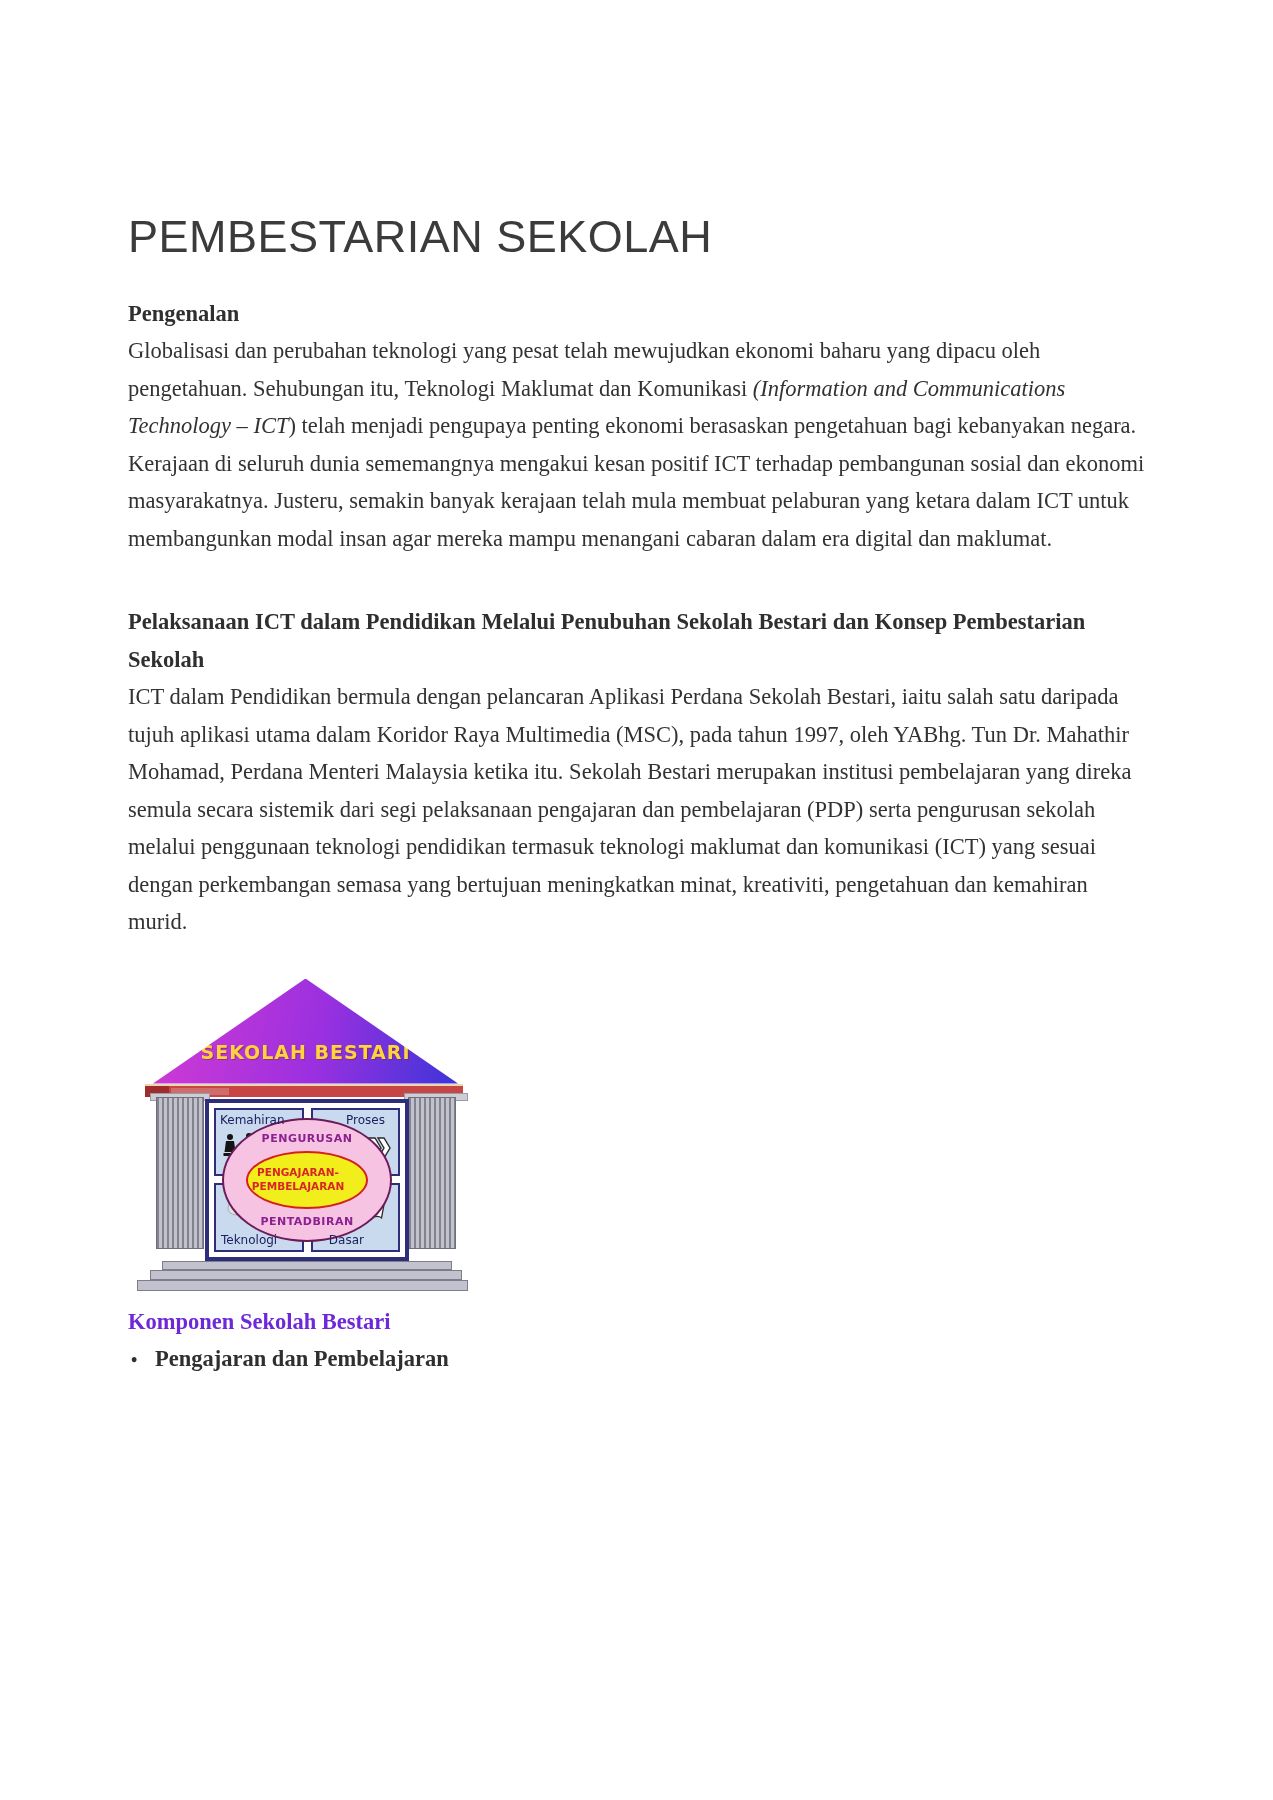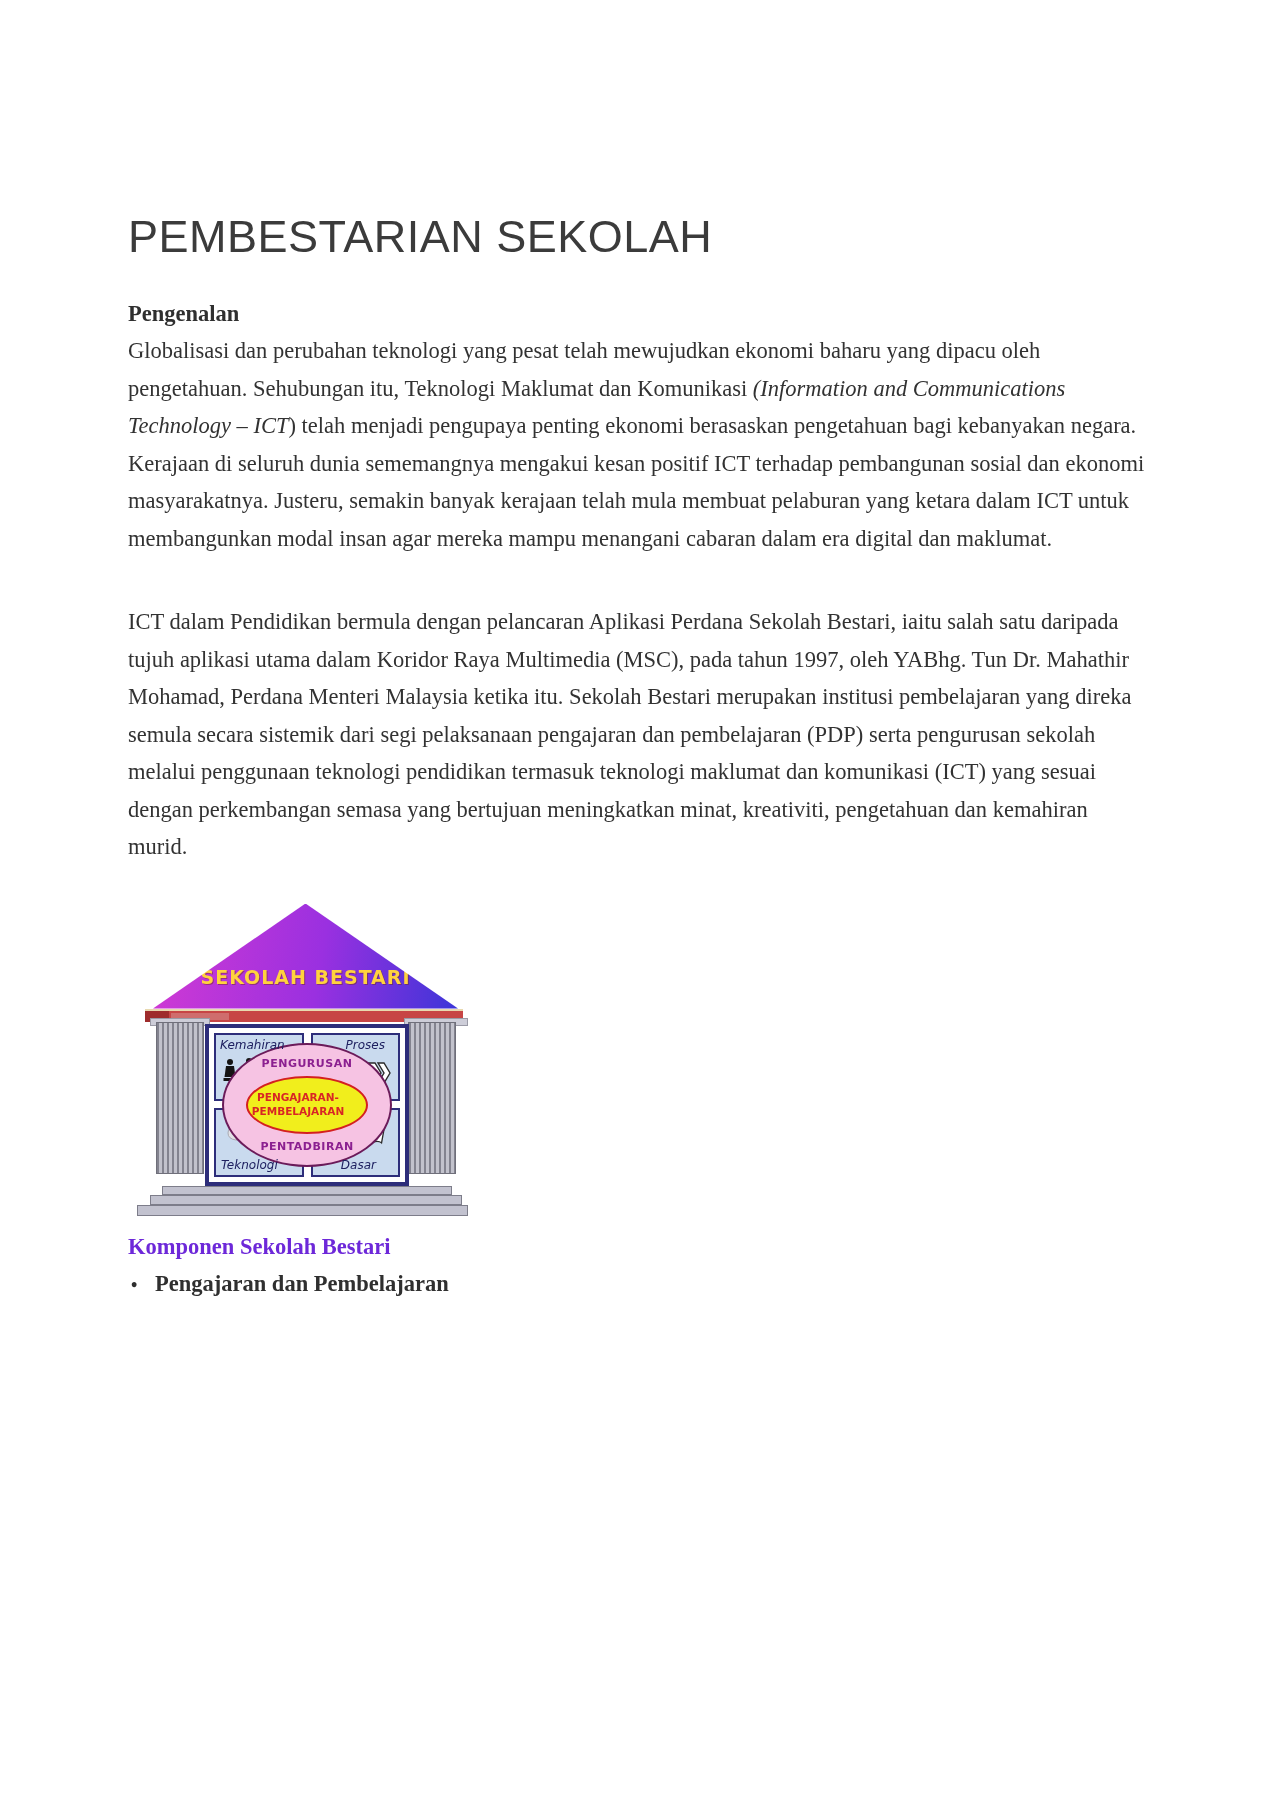--- a/index.html
+++ b/index.html
@@ -118,26 +118,25 @@
     border:2px solid #2d2d7a;
     box-sizing:border-box;
   }
   .cell-label{
     position:absolute;
     font-family:"DejaVu Sans", sans-serif;
     font-size:12px;
     color:#1e2060;
     z-index:3;
     white-space:nowrap;
-    font-style:italic;
   }
   .cell-label.tl{top:3px;left:4px;}
   .cell-label.tr{top:3px;right:13px;}
   .cell-label.bl{bottom:3px;left:5px;}
-  .cell-label.br{bottom:3px;right:22px;margin-top:15px;}
+  .cell-label.br{bottom:3px;right:34px;margin-top:15px;}
   .cell-icon{position:absolute;z-index:1;}
   .icon-scientists{left:5px;top:22px;}
   .icon-chevrons{right:6px;top:26px;}
   .icon-mouse{left:7px;top:8px;}
   .icon-scroll{right:11px;top:4px;transform:rotate(8deg);}
   .ring{
     position:absolute;
     left:90px; top:139px;
     width:170px; height:124px;
     background:#f6c3e3;
@@ -221,20 +220,21 @@
 
   <h1 class="title">PEMBESTARIAN SEKOLAH</h1>
 
 
   <div class="section">
     <p class="sec-heading">Pengenalan</p>
     <p class="sec-body"><span>Globalisasi dan perubahan teknologi yang pesat telah mewujudkan ekonomi baharu yang dipacu oleh pengetahuan. Sehubungan itu, Teknologi Maklumat dan Komunikasi </span><span class="italic">(Information and Communications Technology – ICT</span><span>) telah menjadi pengupaya penting ekonomi berasaskan pengetahuan bagi kebanyakan negara. Kerajaan di seluruh dunia sememangnya mengakui kesan positif ICT terhadap pembangunan sosial dan ekonomi masyarakatnya. Justeru, semakin banyak kerajaan telah mula membuat pelaburan yang ketara dalam ICT untuk membangunkan modal insan agar mereka mampu menangani cabaran dalam era digital dan maklumat.</span></p>
   </div>
 
   <div class="section second">
+    <p class="sec-heading">Pelaksanaan ICT dalam Pendidikan Melalui Penubuhan Sekolah Bestari dan Konsep Pembestarian Sekolah</p>
     <p class="sec-body">ICT dalam Pendidikan bermula dengan pelancaran Aplikasi Perdana Sekolah Bestari, iaitu salah satu daripada tujuh aplikasi utama dalam Koridor Raya Multimedia (MSC), pada tahun 1997, oleh YABhg. Tun Dr. Mahathir Mohamad, Perdana Menteri Malaysia ketika itu. Sekolah Bestari merupakan institusi pembelajaran yang direka semula secara sistemik dari segi pelaksanaan pengajaran dan pembelajaran (PDP) serta pengurusan sekolah melalui penggunaan teknologi pendidikan termasuk teknologi maklumat dan komunikasi (ICT) yang sesuai dengan perkembangan semasa yang bertujuan meningkatkan minat, kreativiti, pengetahuan dan kemahiran murid.</p>
   </div>
 
   <div class="figure">
     <div class="roof">
       <div class="roof-label">SEKOLAH BESTARI</div>
     </div>
 
     <div class="beam">
       <div class="beam-dark"></div>

